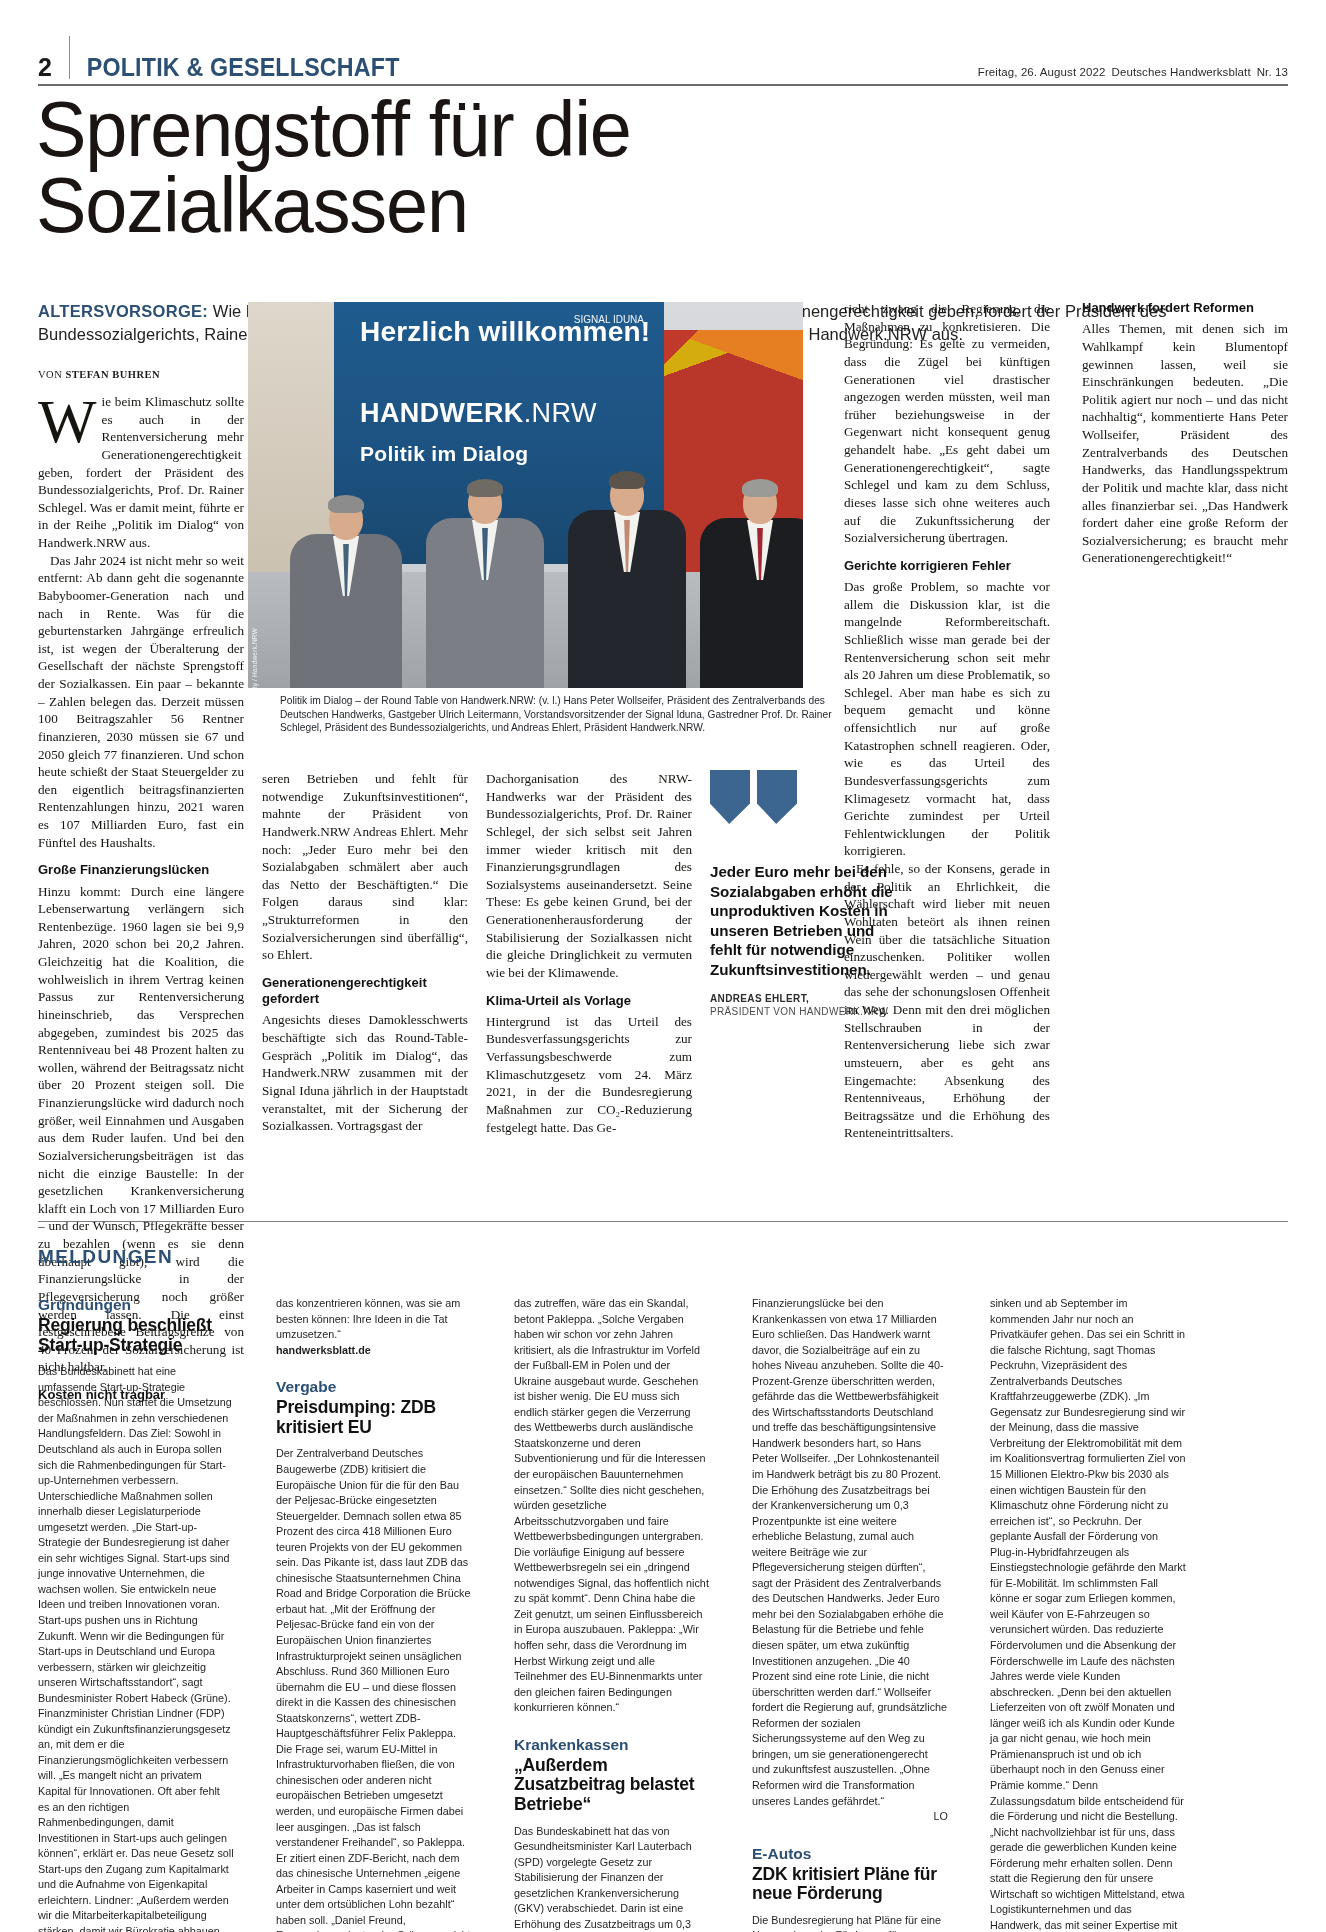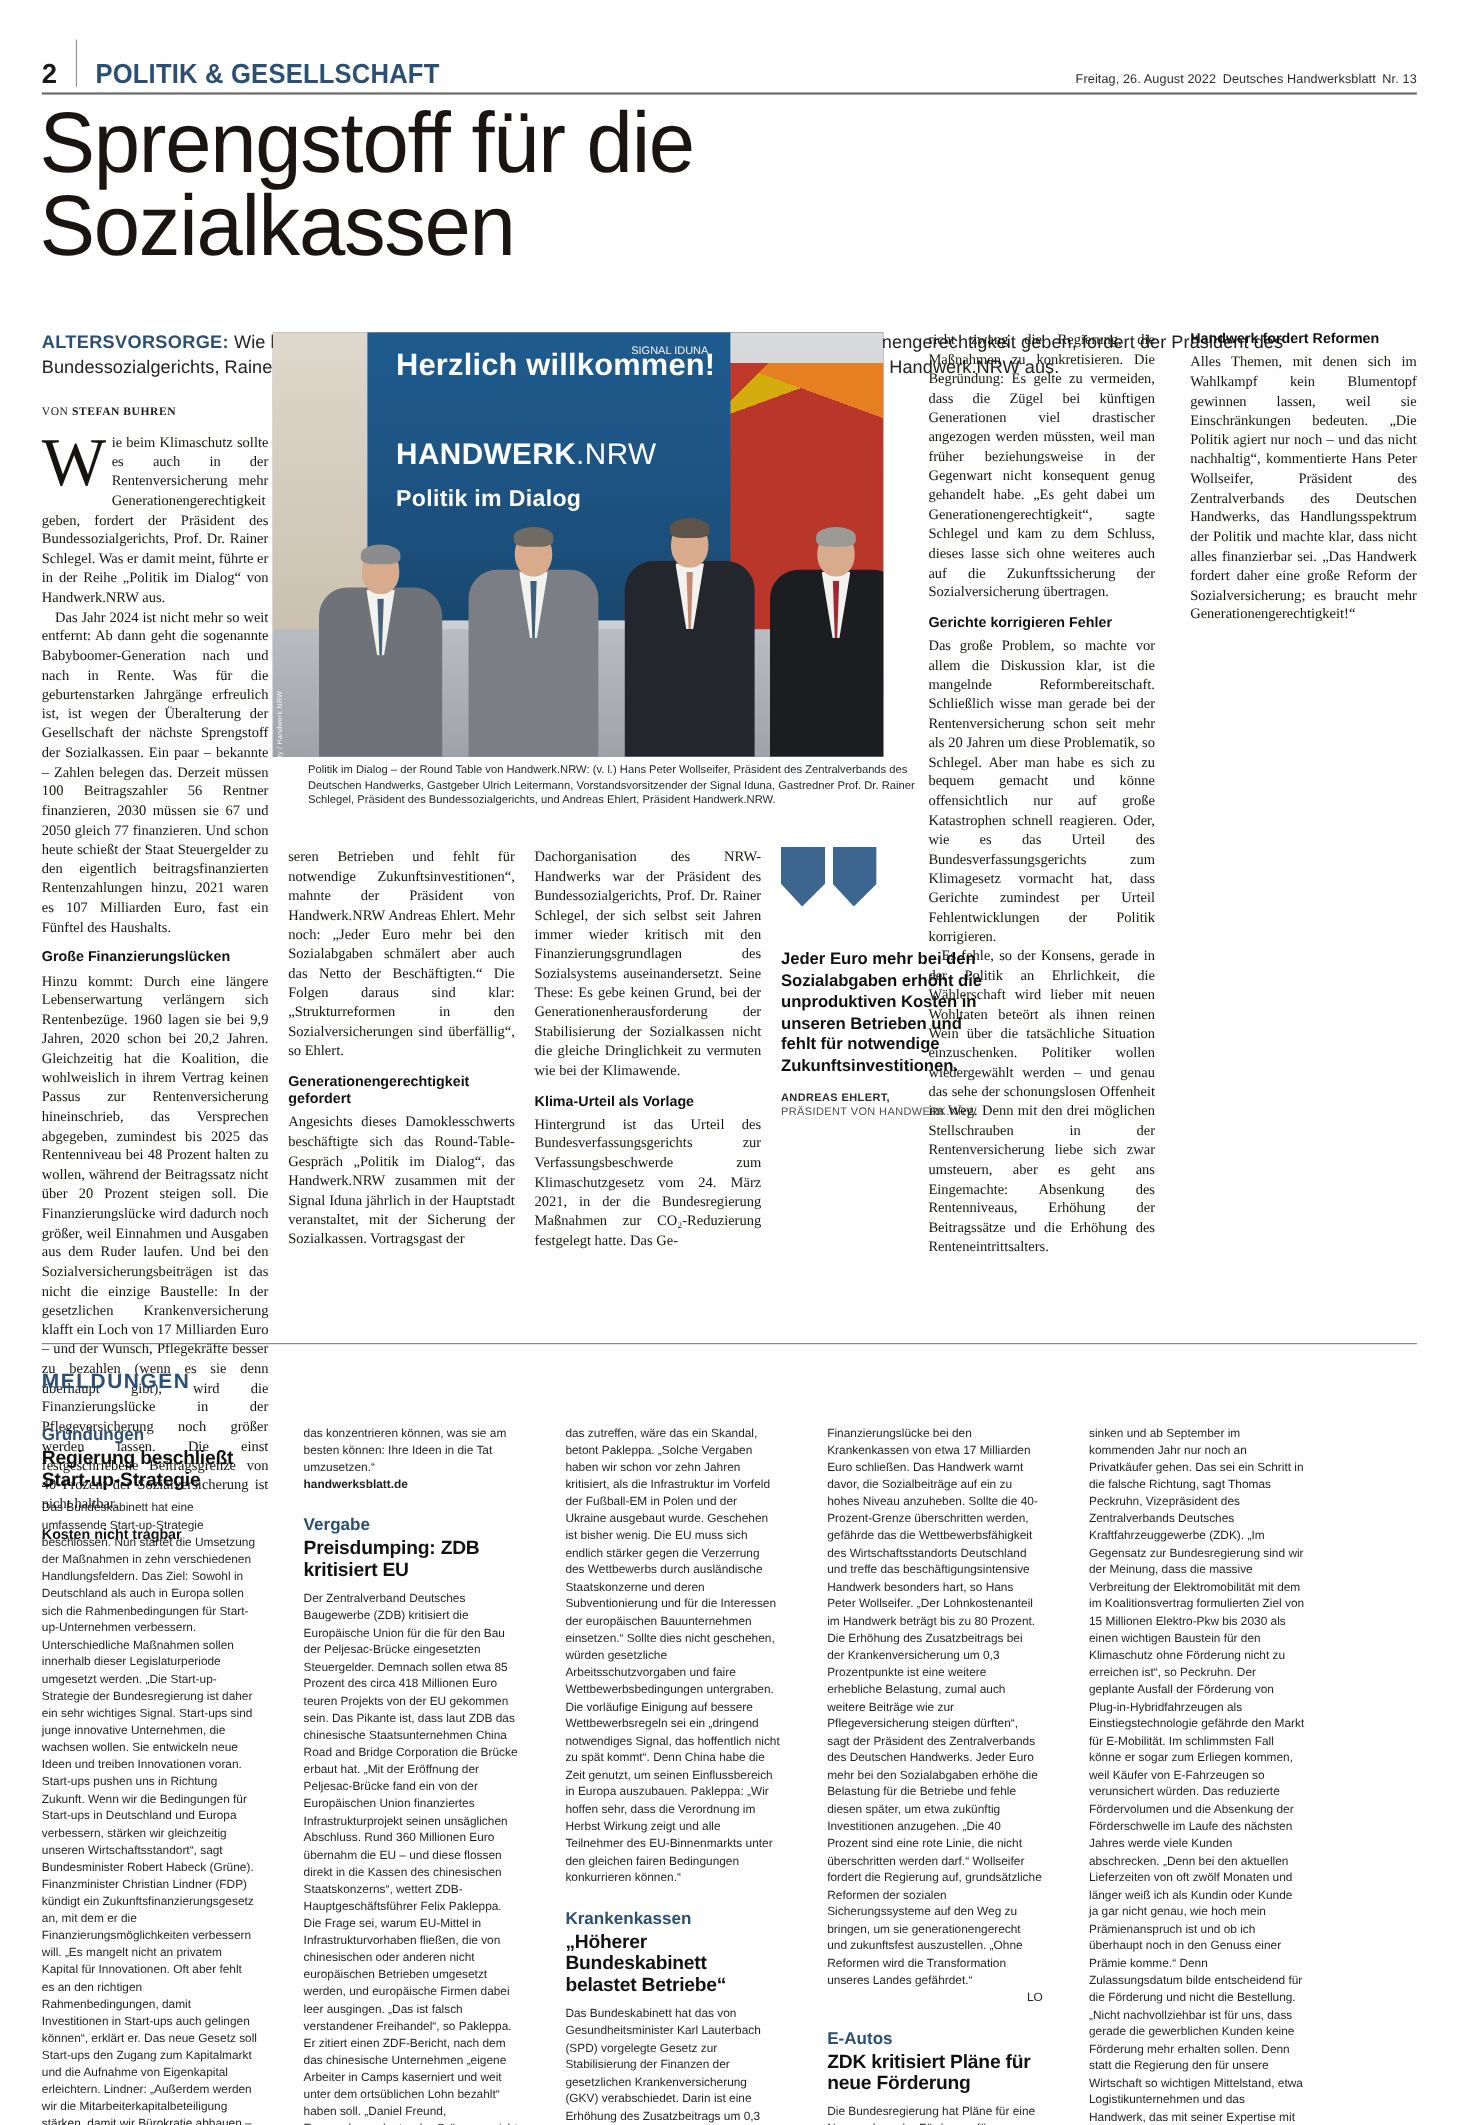--- a/index.html
+++ b/index.html
@@ -499,21 +499,21 @@
     <div class="gap"></div>
     <div class="kicker">Vergabe</div>
     <div class="mhead">Preisdumping: ZDB kritisiert EU</div>
     <p>Der Zentralverband Deutsches Baugewerbe (ZDB) kritisiert die Europäische Union für die für den Bau der Peljesac-Brücke eingesetzten Steuergelder. Demnach sollen etwa 85 Prozent des circa 418 Millionen Euro teuren Projekts von der EU gekommen sein. Das Pikante ist, dass laut ZDB das chinesische Staatsunternehmen China Road and Bridge Corporation die Brücke erbaut hat. „Mit der Eröffnung der Peljesac-Brücke fand ein von der Europäischen Union finanziertes Infrastrukturprojekt seinen unsäglichen Abschluss. Rund 360 Millionen Euro übernahm die EU – und diese flossen direkt in die Kassen des chinesischen Staatskonzerns“, wettert ZDB-Hauptgeschäftsführer Felix Pakleppa. Die Frage sei, warum EU-Mittel in Infrastrukturvorhaben fließen, die von chinesischen oder anderen nicht europäischen Betrieben umgesetzt werden, und europäische Firmen dabei leer ausgingen. „Das ist falsch verstandener Freihandel“, so Pakleppa. Er zitiert einen ZDF-Bericht, nach dem das chinesische Unternehmen „eigene Arbeiter in Camps kaserniert und weit unter dem ortsüblichen Lohn bezahlt“ haben soll. „Daniel Freund, Europaabgeordneter der Grünen, spricht von ‚sklavenähnlichen Arbeitsverhältnissen‘, finanziert mit EU-Mitteln.“ Sollte</p>
   </div>
 
   <div class="mcol" id="m3">
     <p>das zutreffen, wäre das ein Skandal, betont Pakleppa. „Solche Vergaben haben wir schon vor zehn Jahren kritisiert, als die Infrastruktur im Vorfeld der Fußball-EM in Polen und der Ukraine ausgebaut wurde. Geschehen ist bisher wenig. Die EU muss sich endlich stärker gegen die Verzerrung des Wettbewerbs durch ausländische Staatskonzerne und deren Subventionierung und für die Interessen der europäischen Bauunternehmen einsetzen.“ Sollte dies nicht geschehen, würden gesetzliche Arbeitsschutzvorgaben und faire Wettbewerbsbedingungen untergraben. Die vorläufige Einigung auf bessere Wettbewerbsregeln sei ein „dringend notwendiges Signal, das hoffentlich nicht zu spät kommt“. Denn China habe die Zeit genutzt, um seinen Einflussbereich in Europa auszubauen. Pakleppa: „Wir hoffen sehr, dass die Verordnung im Herbst Wirkung zeigt und alle Teilnehmer des EU-Binnenmarkts unter den gleichen fairen Bedingungen konkurrieren können.“</p>
     <div class="gap"></div>
     <div class="kicker">Krankenkassen</div>
-    <div class="mhead">„Höherer Bundeskabinett belastet Betriebe“</div>
+    <div class="mhead">„Außerdem Zusatzbeitrag belastet Betriebe“</div>
     <p>Das Bundeskabinett hat das von Gesundheitsminister Karl Lauterbach (SPD) vorgelegte Gesetz zur Stabilisierung der Finanzen der gesetzlichen Krankenversicherung (GKV) verabschiedet. Darin ist eine Erhöhung des Zusatzbeitrags um 0,3 Prozentpunkte auf eine Rekordhöhe von durchschnittlich 16,2 Prozent des Bruttolohns vorgesehen. Mit der Erhöhung will die Bundesregierung eine</p>
   </div>
 
   <div class="mcol" id="m4">
     <p>Finanzierungslücke bei den Krankenkassen von etwa 17 Milliarden Euro schließen. Das Handwerk warnt davor, die Sozialbeiträge auf ein zu hohes Niveau anzuheben. Sollte die 40-Prozent-Grenze überschritten werden, gefährde das die Wettbewerbsfähigkeit des Wirtschaftsstandorts Deutschland und treffe das beschäftigungsintensive Handwerk besonders hart, so Hans Peter Wollseifer. „Der Lohnkostenanteil im Handwerk beträgt bis zu 80 Prozent. Die Erhöhung des Zusatzbeitrags bei der Krankenversicherung um 0,3 Prozentpunkte ist eine weitere erhebliche Belastung, zumal auch weitere Beiträge wie zur Pflegeversicherung steigen dürften“, sagt der Präsident des Zentralverbands des Deutschen Handwerks. Jeder Euro mehr bei den Sozialabgaben erhöhe die Belastung für die Betriebe und fehle diesen später, um etwa zukünftig Investitionen anzugehen. „Die 40 Prozent sind eine rote Linie, die nicht überschritten werden darf.“ Wollseifer fordert die Regierung auf, grundsätzliche Reformen der sozialen Sicherungssysteme auf den Weg zu bringen, um sie generationengerecht und zukunftsfest auszustellen. „Ohne Reformen wird die Transformation unseres Landes gefährdet.“</p>
     <p style="text-align:right">LO</p>
     <div class="gap"></div>
     <div class="kicker">E-Autos</div>
     <div class="mhead">ZDK kritisiert Pläne für neue Förderung</div>
     <p>Die Bundesregierung hat Pläne für eine Neuregelung der Förderung für Elektroautos vorgelegt. Demnach soll die Kaufprämie deutlich</p>

